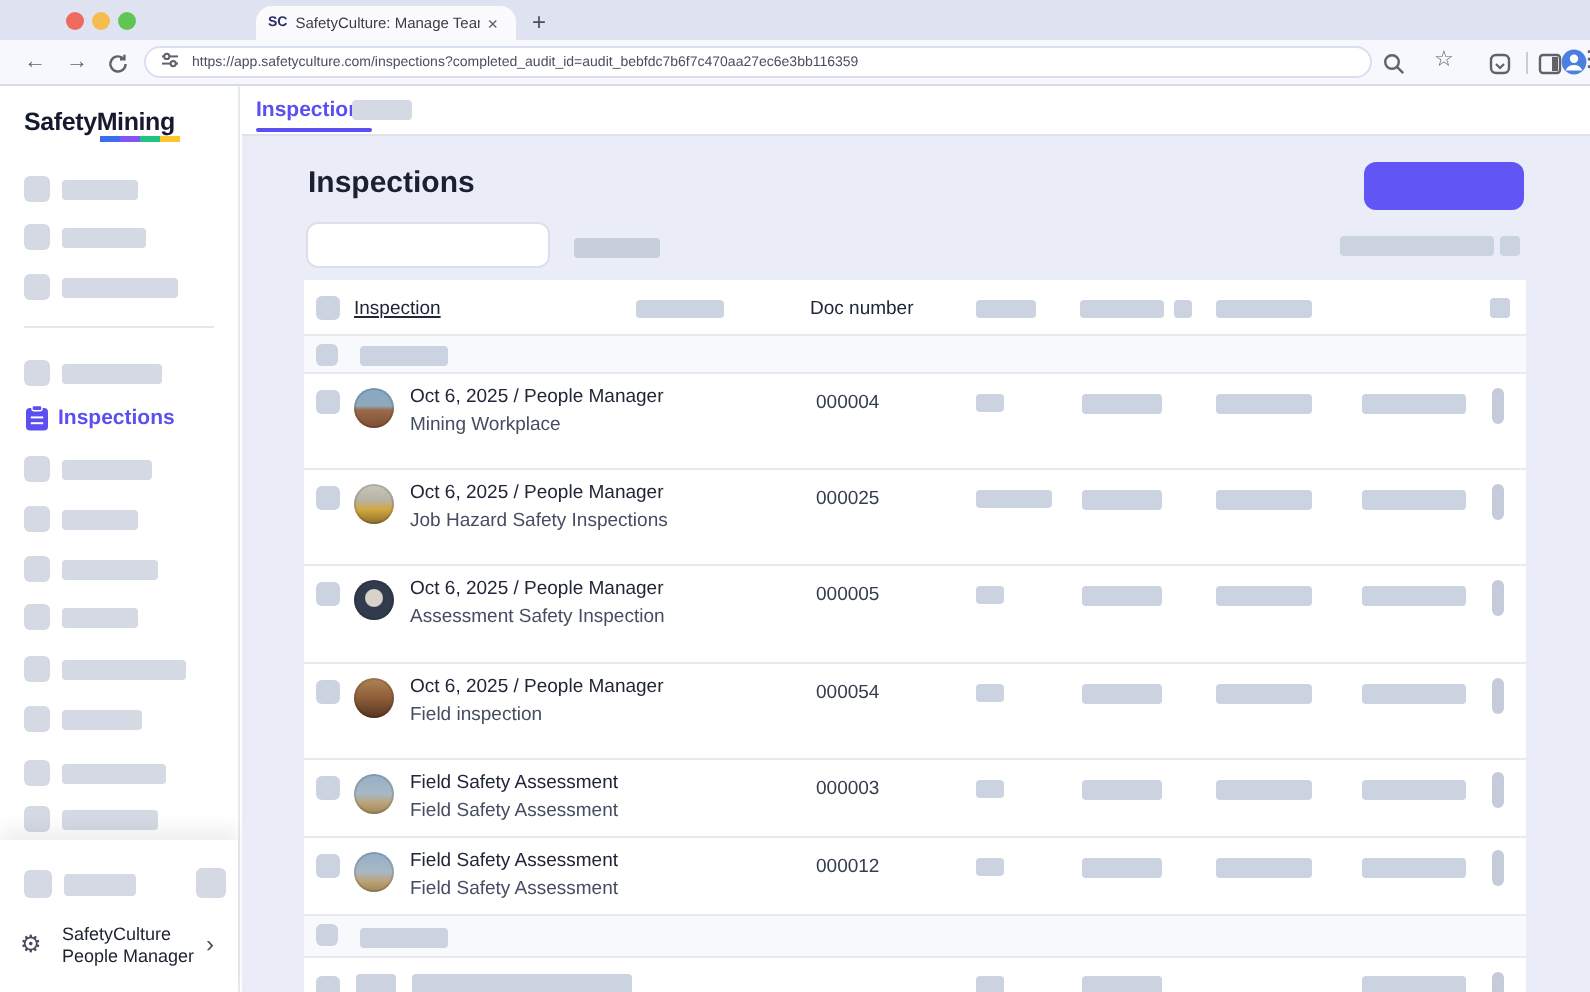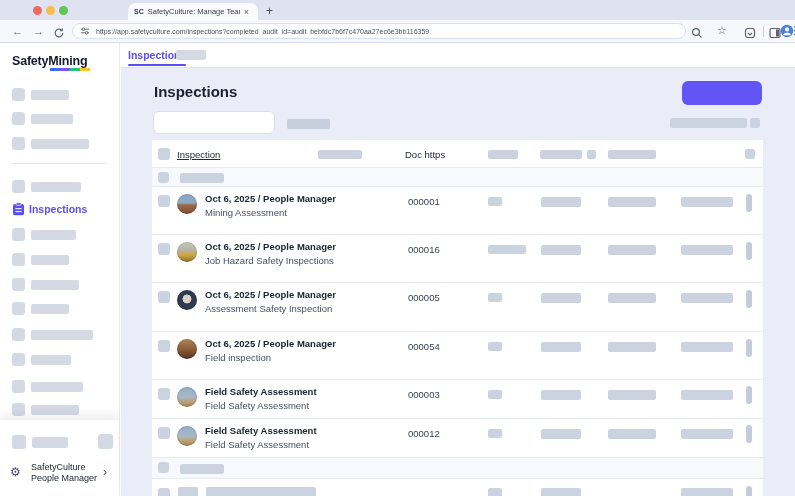--- a/index.html
+++ b/index.html
@@ -72,21 +72,21 @@
   .hlabel{position:absolute;top:9px;font-size:9.5px;color:#20273a;}
   .hlabel.sorted{text-decoration:underline;cursor:pointer;}
   .sk{position:absolute;background:#ccd3e0;border-radius:2px;}
   .avatar{position:absolute;left:25px;top:7px;width:20px;height:20px;border-radius:50%;box-shadow:inset 0 0 0 1px rgba(0,0,0,.12);}
   .av0{background:linear-gradient(180deg,#86a8c6 0%,#8fa9bd 45%,#9a6a49 55%,#7d4e33 100%);}
   .av1{background:linear-gradient(180deg,#c9c6bb 0%,#b7b3a6 40%,#d1a63e 65%,#8a6f2e 100%);}
   .av2{radial:none;background:radial-gradient(circle at 50% 45%,#d8d2c8 0 28%,#323b4e 32%);}
   .av3{background:linear-gradient(180deg,#b08456 0%,#8a5a36 55%,#533420 100%);}
   .av4,.av5{background:linear-gradient(180deg,#93aec7 0%,#a8b8c5 50%,#bba37b 72%,#a08757 100%);}
   .rtext{position:absolute;left:53px;top:6px;width:135px;}
-  .rtitle{font-size:9.5px;font-weight:700;color:#202637;line-height:11.5px;cursor:pointer;}
+  .rtitle{font-size:9.5px;font-weight:400;color:#202637;line-height:11.5px;cursor:pointer;}
   .rsub{font-size:9.5px;color:#454e60;line-height:11.5px;margin-top:2px;}
   .doc{position:absolute;left:256px;top:9px;font-size:9.5px;color:#343c4e;}
   .cell-a{left:336px;top:10px;height:9px;}
   .cell-b{left:389px;top:10px;width:40px;height:10px;}
   .cell-c{left:456px;top:10px;width:48px;height:10px;}
   .cell-d{left:529px;top:10px;width:52px;height:10px;}
   .vpill{position:absolute;left:594px;top:7px;width:6px;height:18px;background:#c5cbd8;border-radius:3px;}
   .h39 .vpill{top:6px;}
 </style>
 </head>
@@ -258,56 +258,56 @@
       <span id="hdr-skel-sq"></span>
       <input id="search" value="" style="">
       <span id="filter-skel"></span>
 
       <div id="table">
 
         <div class="trow thead">
           <span class="cb"></span>
           <span class="hlabel sorted" style="left:25px;">Inspection</span>
           <span class="sk" style="left:166px;top:10px;width:44px;height:9px;"></span>
-          <span class="hlabel" style="left:253px;">Doc https</span>
+          <span class="hlabel" style="left:253px;">Doc number</span>
           <span class="sk" style="left:336px;top:10px;width:30px;height:9px;"></span>
           <span class="sk" style="left:388px;top:10px;width:42px;height:9px;"></span>
           <span class="sk" style="left:435px;top:10px;width:9px;height:9px;"></span>
           <span class="sk" style="left:456px;top:10px;width:48px;height:9px;"></span>
           <span class="sk" style="left:593px;top:9px;width:10px;height:10px;"></span>
         </div>
 
         <div class="trow tgroup">
           <span class="cb"></span>
           <span class="sk" style="left:28px;top:5px;width:44px;height:10px;"></span>
         </div>
 
         <div class="trow h48">
           <span class="cb"></span>
           <span class="avatar av0"></span>
           <div class="rtext">
             <div class="rtitle">Oct 6, 2025 / People Manager</div>
-            <div class="rsub">Mining Assessment</div>
-          </div>
-          <span class="doc">000001</span>
+            <div class="rsub">Mining Workplace</div>
+          </div>
+          <span class="doc">000004</span>
           <span class="sk cell-a" style="width:14px;"></span>
           <span class="sk cell-b"></span>
           <span class="sk cell-c"></span>
           <span class="sk cell-d"></span>
           <span class="vpill"></span>
         </div>
 
         <div class="trow h48">
           <span class="cb"></span>
           <span class="avatar av1"></span>
           <div class="rtext">
             <div class="rtitle">Oct 6, 2025 / People Manager</div>
             <div class="rsub">Job Hazard Safety Inspections</div>
           </div>
-          <span class="doc">000016</span>
+          <span class="doc">000025</span>
           <span class="sk cell-a" style="width:38px;"></span>
           <span class="sk cell-b"></span>
           <span class="sk cell-c"></span>
           <span class="sk cell-d"></span>
           <span class="vpill"></span>
         </div>
 
         <div class="trow h48" style="height:49px;">
           <span class="cb"></span>
           <span class="avatar av2"></span>

